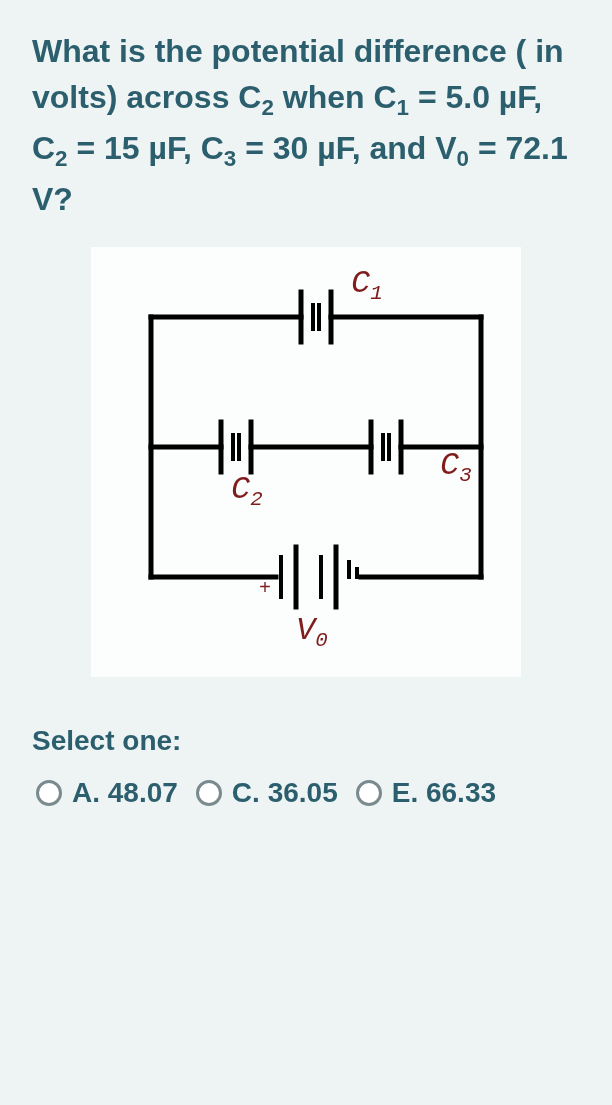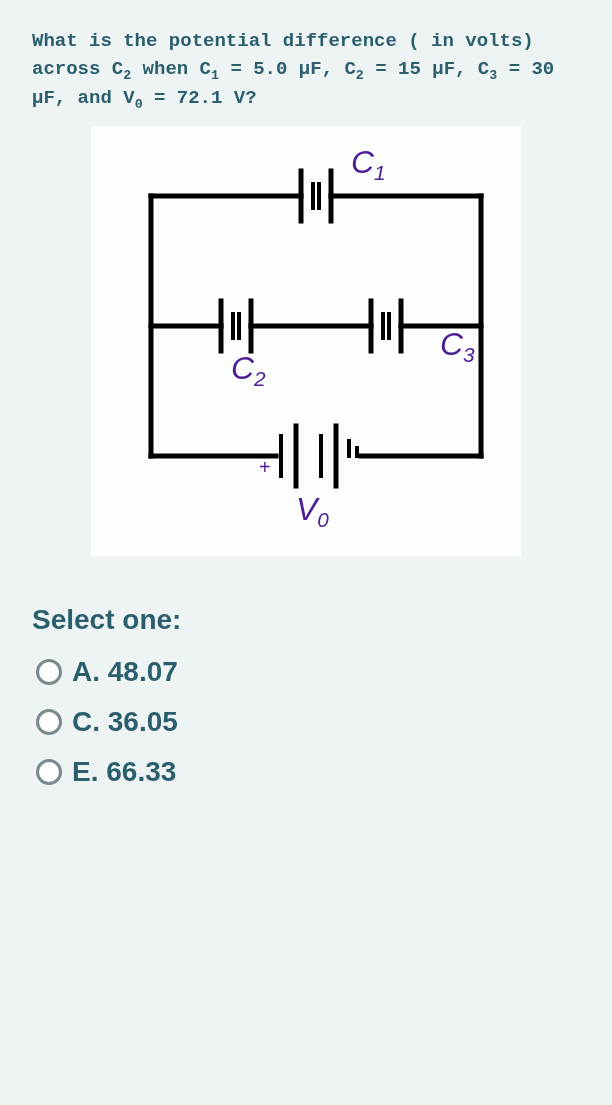--- a/index.html
+++ b/index.html
@@ -5,69 +5,68 @@
   * { box-sizing: border-box; margin: 0; padding: 0; }
   body {
     width: 612px;
     height: 1105px;
     background: #eef3f4;
     font-family: Arial, Helvetica, sans-serif;
     padding: 28px 32px;
   }
   .question {
     color: #2c5f6e;
-    font-size: 19px;
+    font-size: 32px;
     font-weight: bold;
     line-height: 1.45;
-    margin-bottom: 12px;
-    font-family: Liberation Mono, monospace;
+    margin-bottom: 24px;
   }
   .question sub { font-size: 0.7em; }
   .diagram-wrap {
     display: flex;
     justify-content: center;
     margin-bottom: 48px;
   }
   .diagram {
     background: #fcfdfd;
     width: 430px;
     height: 430px;
     position: relative;
   }
   .prompt {
     color: #2c5f6e;
     font-size: 28px;
     font-weight: bold;
     margin-bottom: 20px;
   }
-  .options { display: flex; flex-direction: column; gap: 18px; padding-left: 4px; text-align: center; }
+  .options { display: flex; flex-direction: row; gap: 18px; padding-left: 4px; text-align: center; }
   .option {
     display: flex;
     align-items: center;
     gap: 10px;
   }
   .radio {
     width: 26px;
     height: 26px;
     border: 3px solid #7a8a8e;
     border-radius: 50%;
     background: #fff;
     flex-shrink: 0;
   }
   .option-label {
     color: #2c5f6e;
     font-size: 28px;
     font-weight: bold;
   }
   .clabel {
-    font-family: Liberation Sans, sans-serif;
+    font-family: Liberation Mono, monospace;
     font-style: italic;
     font-size: 32px;
     position: absolute;
-    color: #4c1d95;
+    color: #7f1d1d;
   }
   .clabel sub { font-size: 0.65em; font-style: italic; }
 </style>
 </head>
 <body>
 
 <div class="question">
   <span>What is the potential difference ( in volts) across C</span><sub>2</sub><span> when C</span><sub>1</sub><span> = 5.0 µF, C</span><sub>2</sub><span> = 15 µF, C</span><sub>3</sub><span> = 30 µF, and V</span><sub>0</sub><span> = 72.1 V?</span>
 </div>
 

